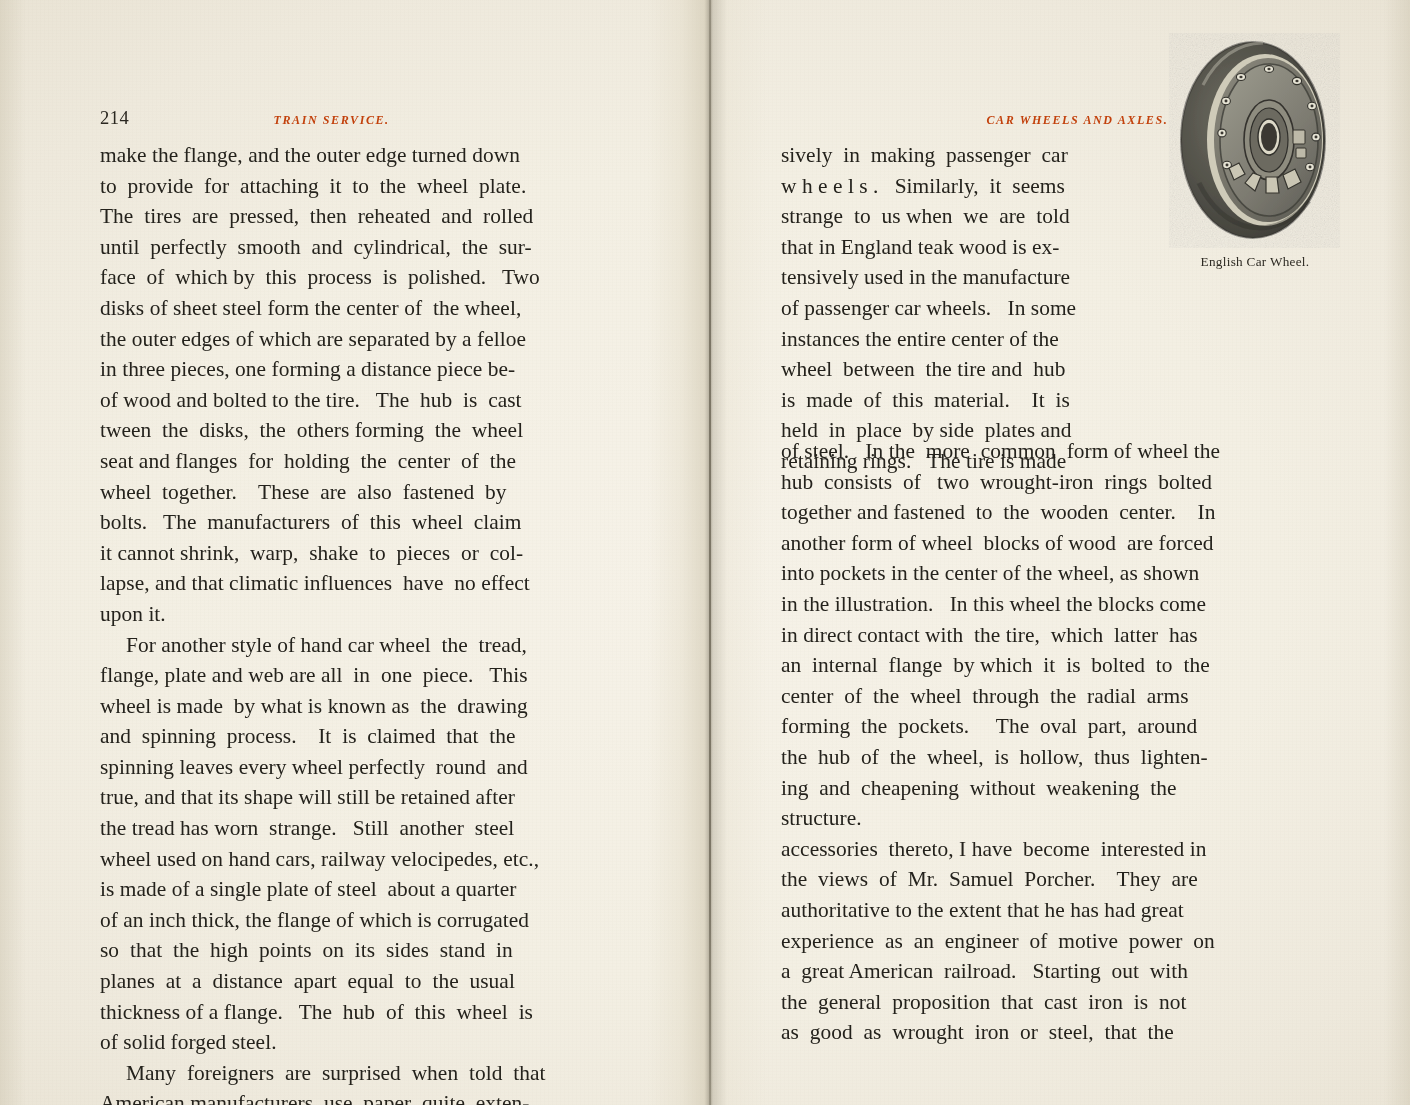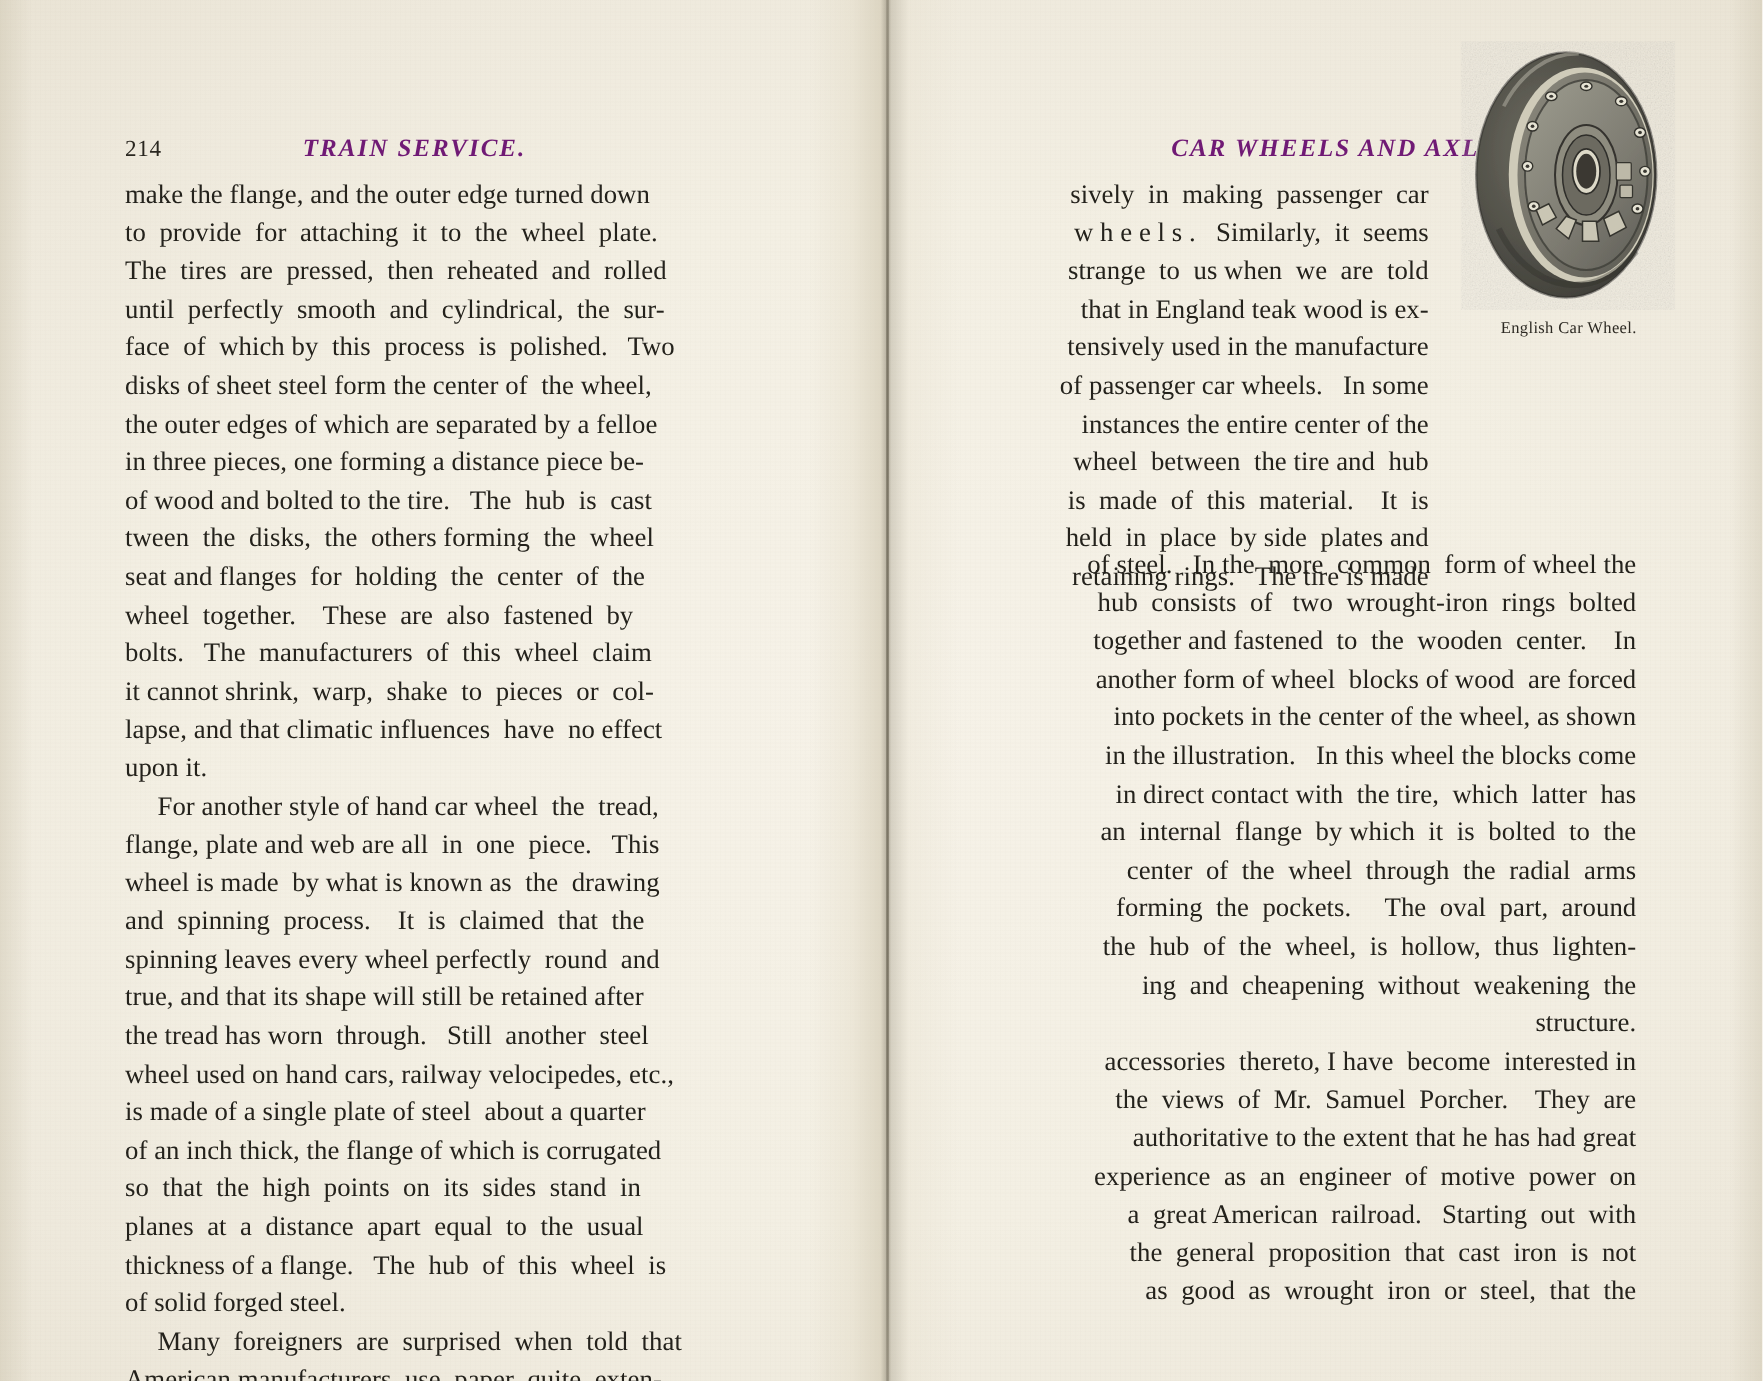--- a/index.html
+++ b/index.html
@@ -96,37 +96,37 @@
   .folio {
     font-size: 18.5px;
     letter-spacing: .5px;
     color: #2a2720;
   }
   .runhead-title {
     flex: 1;
     text-align: center;
     font-style: italic;
     font-weight: 700;
-    font-size: 20px;
+    font-size: 12px;
     letter-spacing: 1.6px;
-    color: #701a75;
+    color: #c2410c;
   }
   .page-left .runhead-title  { padding-right: 96px; }
   .page-right .runhead-title { padding-left: 0; padding-right: 38px; }
 
   
   .column {
     position: absolute;
     color: #24221c;
     font-size: 21.4px;
     line-height: 30.6px;
     letter-spacing: .05px;
   }
   .page-left .column  { left: 100px; top: 140px; width: 528px; }
-  .page-right .column { left: 781px; top: 140px; width: 528px; text-align: right; }
+  .page-right .column { left: 781px; top: 140px; width: 528px; }
   .page-right .column { left: 71px; }
 
   .line {
     display: block;
     white-space: pre;
     height: 30.6px;
   }
   .line.indent { text-indent: 26px; }
 
   
@@ -183,21 +183,21 @@
         <span class="line">bolts.   The  manufacturers  of  this  wheel  claim</span>
         <span class="line">it cannot shrink,  warp,  shake  to  pieces  or  col-</span>
         <span class="line">lapse, and that climatic influences  have  no effect</span>
         <span class="line">upon it.</span>
         <span class="line indent">For another style of hand car wheel  the  tread,</span>
         <span class="line">flange, plate and web are all  in  one  piece.   This</span>
         <span class="line">wheel is made  by what is known as  the  drawing</span>
         <span class="line">and  spinning  process.    It  is  claimed  that  the</span>
         <span class="line">spinning leaves every wheel perfectly  round  and</span>
         <span class="line">true, and that its shape will still be retained after</span>
-        <span class="line">the tread has worn  through.   Still  another  steel</span>
+        <span class="line">the tread has worn  strange.   Still  another  steel</span>
         <span class="line">wheel used on hand cars, railway velocipedes, etc.,</span>
         <span class="line">is made of a single plate of steel  about a quarter</span>
         <span class="line">of an inch thick, the flange of which is corrugated</span>
         <span class="line">so  that  the  high  points  on  its  sides  stand  in</span>
         <span class="line">planes  at  a  distance  apart  equal  to  the  usual</span>
         <span class="line">thickness of a flange.   The  hub  of  this  wheel  is</span>
         <span class="line">of solid forged steel.</span>
         <span class="line indent">Many  foreigners  are  surprised  when  told  that</span>
         <span class="line">American manufacturers  use  paper  quite  exten-</span>
       </div>

